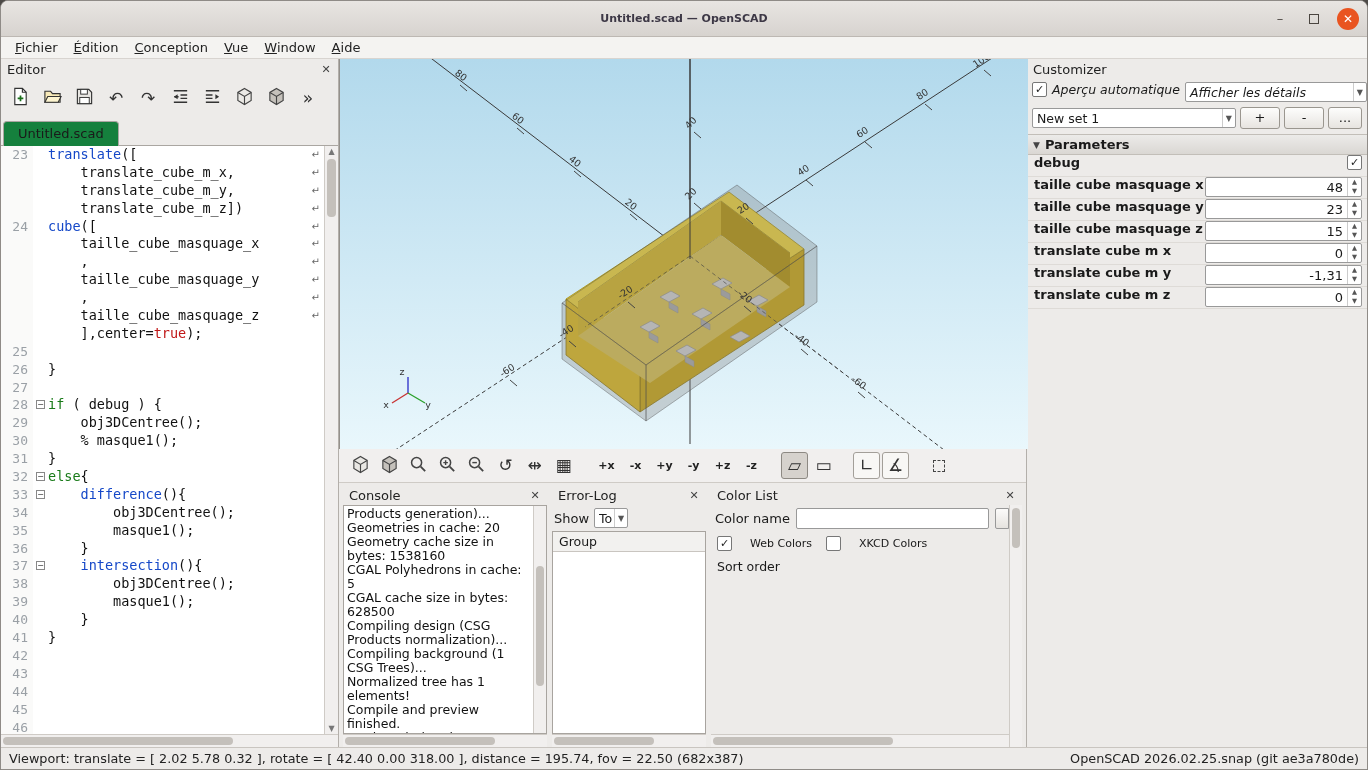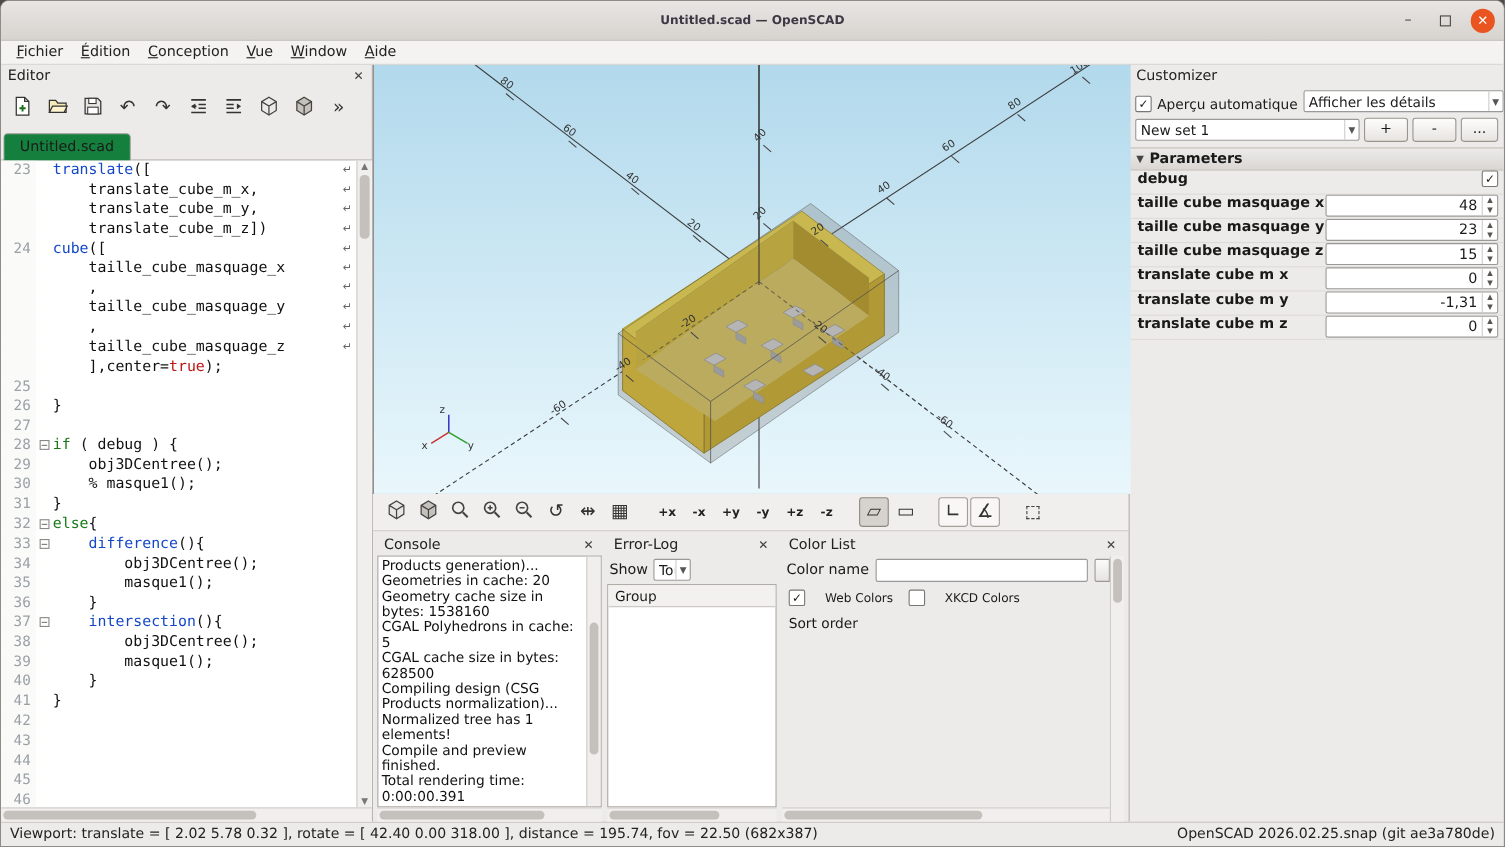--- a/index.html
+++ b/index.html
@@ -88,21 +88,21 @@
   .cl-checks { display:flex; align-items:center; gap:14px; padding:4px 0 4px 6px; font-size:11px; white-space:nowrap; }
   .chk { width:15px; height:15px; background:#fff; border:1px solid #777; border-radius:2px; display:inline-flex; align-items:center; justify-content:center; font-size:11px; font-weight:bold; color:#222; flex:0 0 15px; }
   .chk.on::after { content:"✓"; }
   .chklbl { margin-left:4px; }
   .cl-sort { padding:4px 0 2px 6px; font-size:12.5px; }
   .cl-vscroll { position:absolute; right:0; top:0; bottom:0; width:13px; background:#f1efee; border-left:1px solid #cfcbc6; }
   .cl-vscroll .thumb { position:absolute; left:2px; right:2px; top:3px; height:40px; background:#c4c0bb; border-radius:4px; }
 
   
   .right-dock { width:341px; flex:0 0 341px; border-left:1px solid #b3afaa; display:flex; flex-direction:column; }
-  .cz-row1 { display:flex; align-items:flex-end; gap:5px; padding:3px 5px; }
+  .cz-row1 { display:flex; align-items:flex-start; gap:5px; padding:3px 5px;font-style:italic; }
   .cz-row1 .lbl { font-size:12.5px; white-space:nowrap; }
   .cz-details { width:182px; flex:0 0 182px; }
   .cz-row2 { display:flex; align-items:center; gap:4px; padding:2px 5px 5px; }
   .cz-preset { flex:1; }
   .pbtn { width:40px; height:22px; background:linear-gradient(#fdfdfc,#e7e4e0); border:1px solid #979younger; border:1px solid #979democrat; }
   .pbtn { width:40px; height:22px; background:linear-gradient(#fdfdfc,#e7e4e0); border:1px solid #9a968f; border-radius:3px; font-size:13px; text-align:center; line-height:20px; }
   .cz-section { height:21px; background:linear-gradient(#ecebe9,#dad7d3); border-top:1px solid #c2beb8; border-bottom:1px solid #c2beb8; display:flex; align-items:center; gap:5px; padding:0 6px; font-size:13px; }
   .cz-section .tri { font-size:9px; color:#444; }
   .cz-section .sec-lbl { font-weight:bold; }
   .param-row { height:22px; display:flex; align-items:flex-start; padding:0 5px 0 7px; border-bottom:1px solid #dedbd7; }
@@ -600,20 +600,21 @@
             <span class="x">✕</span>
           </div>
           <div class="body">
             <div class="console-lines">
                 <div>Products generation)...</div>
                 <div>Geometries in cache: 20</div>
                 <div>Geometry cache size in bytes: 1538160</div>
                 <div>CGAL Polyhedrons in cache: 5</div>
                 <div>CGAL cache size in bytes: 628500</div>
                 <div>Compiling design (CSG Products normalization)...</div>
+                <div>Compiling background (1 CSG Trees)...</div>
                 <div>Normalized tree has 1 elements!</div>
                 <div>Compile and preview finished.</div>
                 <div>Total rendering time: 0:00:00.391</div>
               </div>
             <div class="vscroll" style="width:13px;">
               <div class="thumb" style="top:60px;height:120px;"></div>
             </div>
           </div>
           <div class="hscroll">
             <div class="thumb" style="left:2px;width:150px;"></div>

